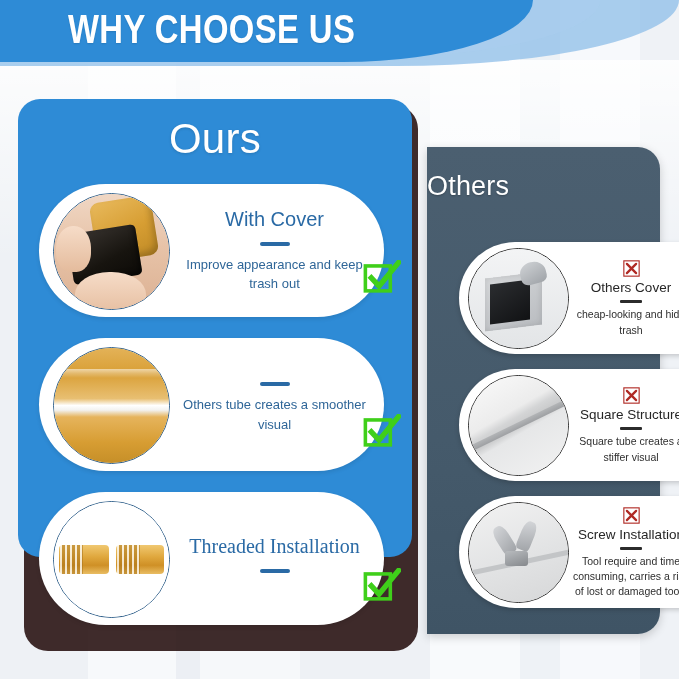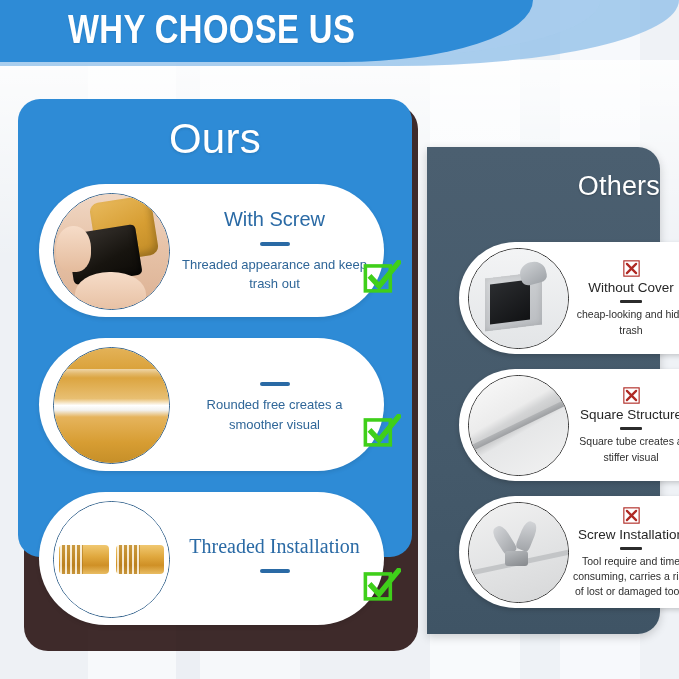--- a/index.html
+++ b/index.html
@@ -64,21 +64,21 @@
   
   .others-panel{
     position:absolute;left:427px;top:147px;width:233px;height:487px;
     background:linear-gradient(180deg,#4b5f70 0%,#455a6b 60%,#3f5465 100%);
     border-top-right-radius:22px;
     border-bottom-right-radius:22px;
     box-shadow:0 3px 10px rgba(0,0,0,.18);
   }
   .others-title{
     position:absolute;left:0;right:0;top:24px;
-    text-align:right;
+    text-align:left;
     color:#ffffff;
     font-size:27px;
     letter-spacing:.2px;
     text-shadow:0 1px 2px rgba(0,0,0,.25);
   }
   .ocard{
     position:absolute;
     background:#ffffff;
     height:112px;
     left:32px;
@@ -276,21 +276,21 @@
           <div class="box"></div>
             <div class="hole"></div>
             <div class="wing"></div>
         </div>
       </div>
       <div class="ocard-body">
         <svg class="x-icon" viewBox="0 0 24 24">
           <rect x="1.2" y="1.2" width="21.6" height="21.6" fill="none" stroke="#b02a24" stroke-width="1.6"></rect>
           <path d="M5.5 5.5 L18.5 18.5 M18.5 5.5 L5.5 18.5" stroke="#b02a24" stroke-width="3.2" stroke-linecap="round"></path>
         </svg>
-        <div class="ocard-title">Without Cover</div>
+        <div class="ocard-title">Others Cover</div>
         <div class="ocard-rule"></div>
         <div class="ocard-desc">cheap-looking and hide trash</div>
       </div>
     </div>
 
     <div class="ocard c2">
       <div class="ocard-thumb">
         <div class="photo p5">
           <div class="edge"></div>
         </div>
@@ -334,35 +334,35 @@
     <div class="ucard u1">
       <div class="ucard-thumb">
         <div class="photo p1">
           <div class="tan"></div>
             <div class="blk"></div>
             <div class="fin1"></div>
             <div class="fin2"></div>
         </div>
       </div>
       <div class="ucard-body">
-        <div class="ucard-title">With Screw</div>
+        <div class="ucard-title">With Cover</div>
         <div class="ucard-rule"></div>
-        <div class="ucard-desc">Threaded appearance and keep trash out</div>
+        <div class="ucard-desc">Improve appearance and keep trash out</div>
       </div>
     </div>
 
     <div class="ucard u2">
       <div class="ucard-thumb">
         <div class="photo p2">
           <div class="sheen"></div>
         </div>
       </div>
       <div class="ucard-body">
         <div class="ucard-rule"></div>
-        <div class="ucard-desc">Rounded free creates a smoother visual</div>
+        <div class="ucard-desc">Others tube creates a smoother visual</div>
       </div>
     </div>
 
     <div class="ucard u3">
       <div class="ucard-thumb">
         <div class="photo p3">
           <div class="seg segA"></div>
             <div class="seg segB"></div>
           <div class="thr thrA"></div>
             <div class="thr thrB"></div>

